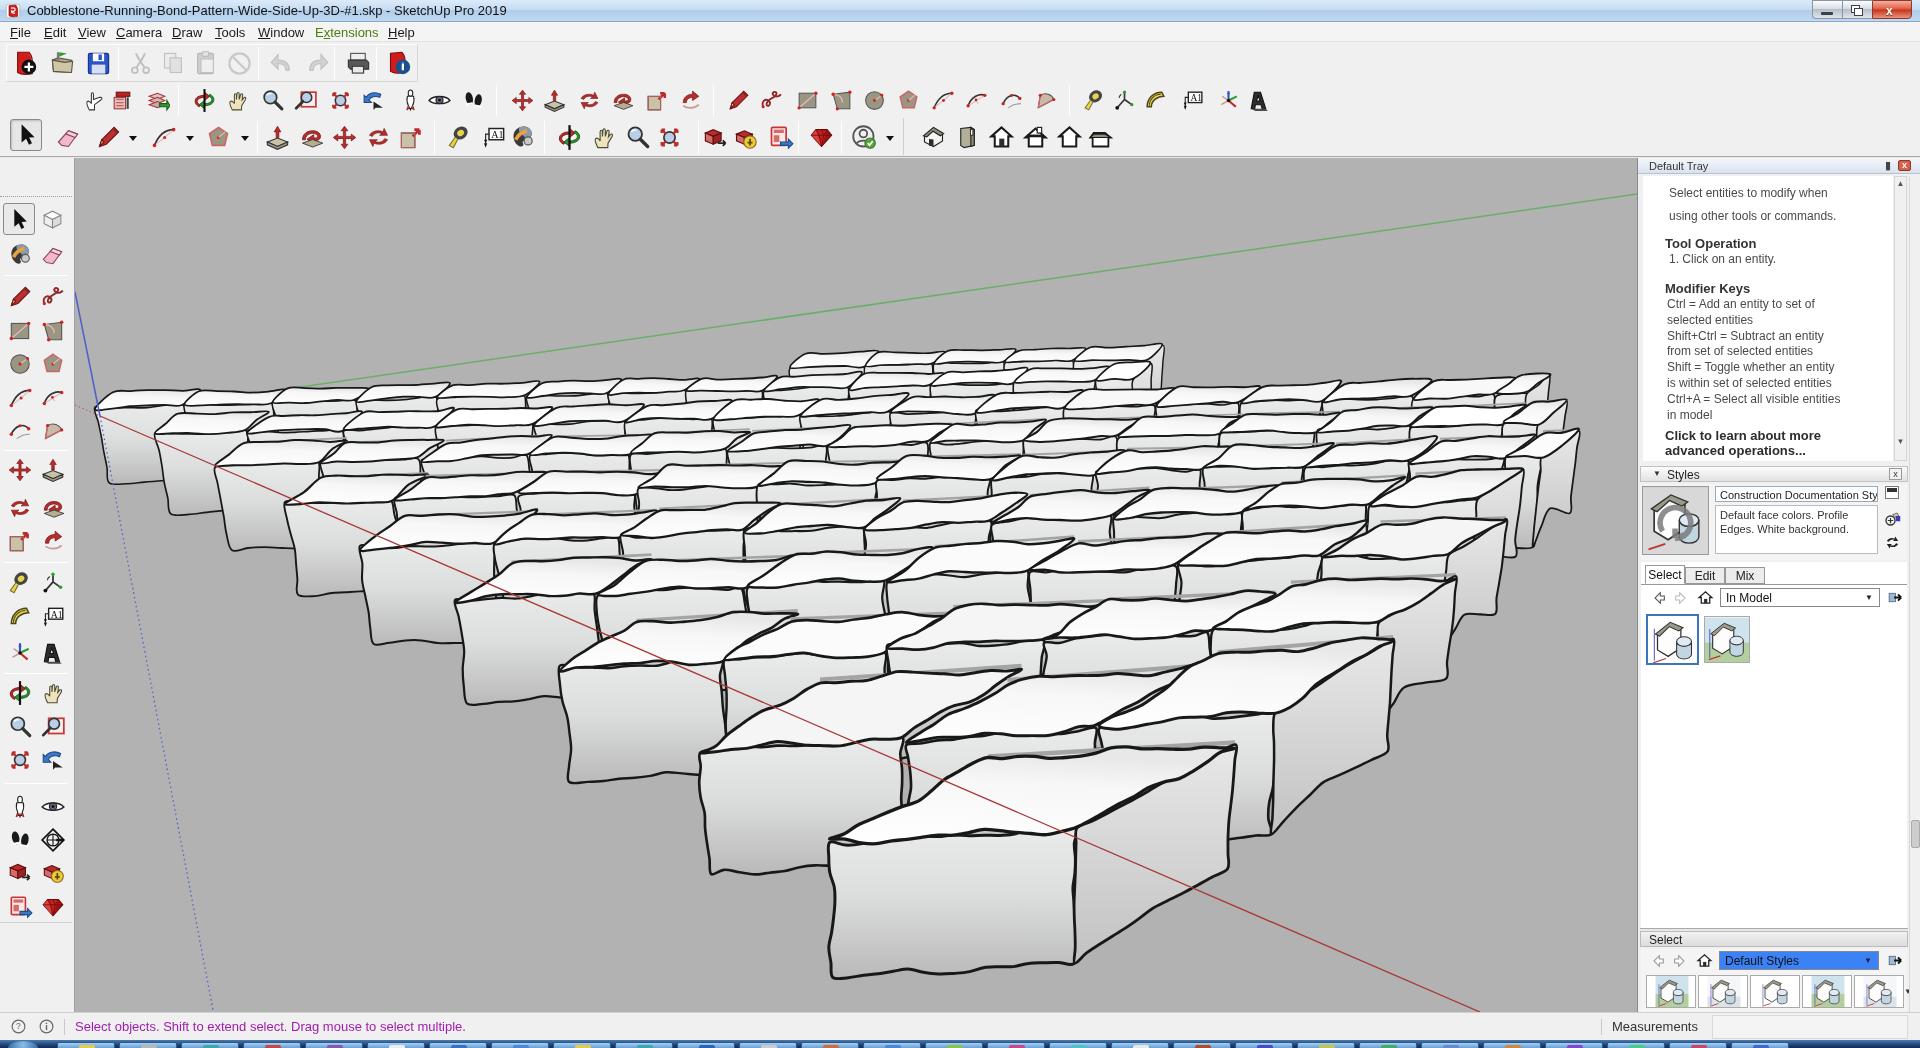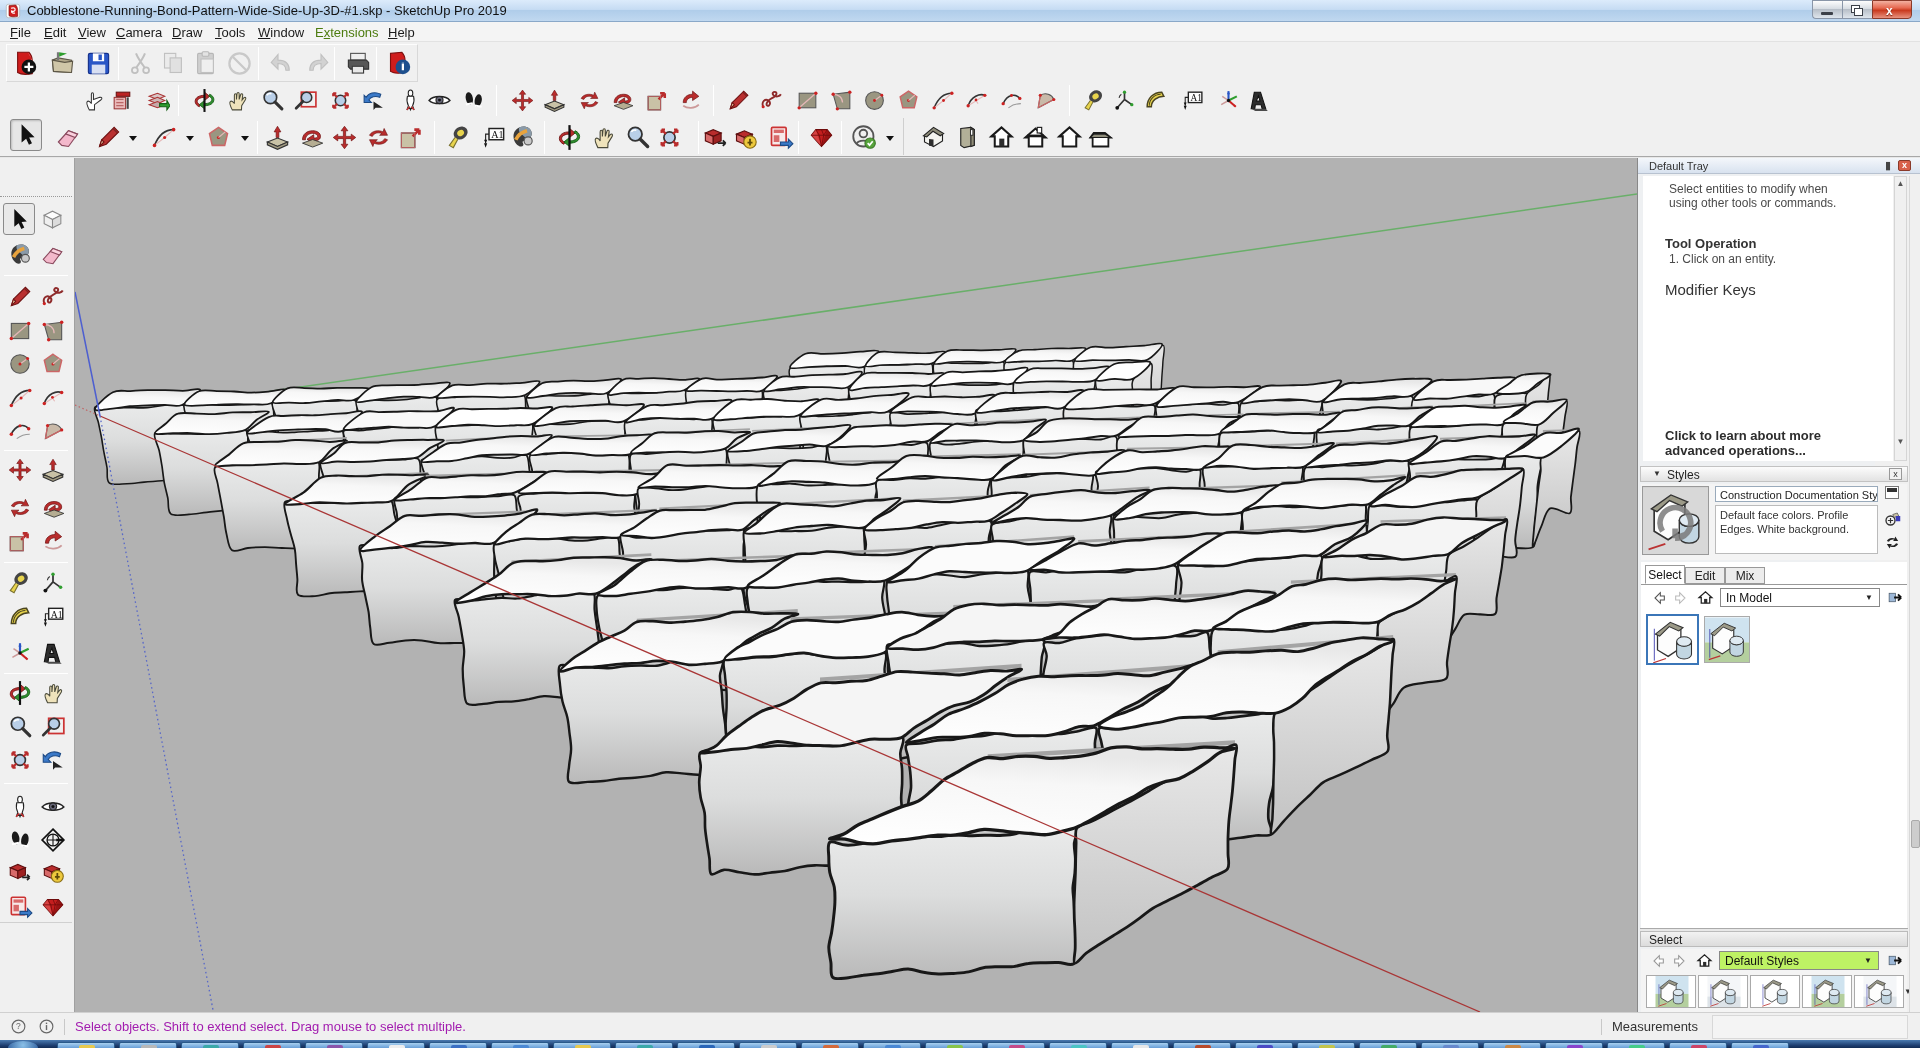--- a/index.html
+++ b/index.html
@@ -925,24 +925,25 @@
 
 <div style="position:absolute;left:1637px;top:158px;width:238px;height:854px;background:#eef0f2;border-left:1px solid #888">
   <div style="position:absolute;left:0;top:0;width:283px;height:16px;background:linear-gradient(180deg,#f4f7fb,#d8e2ef);border-bottom:1px solid #b8c2d0">
     <span style="position:absolute;left:11px;top:2px;font:11px 'Liberation Sans';color:#333">Default Tray</span>
     <span style="position:absolute;left:247px;top:1px;font:11px 'Liberation Mono';color:#444">▮</span>
     <div style="position:absolute;left:260px;top:2px;width:13px;height:11px;background:#d8604a;border:1px solid #8a3a2a;border-radius:2px">
       <span style="position:absolute;left:3px;top:-1px;font:bold 9px 'Liberation Sans';color:#fff">x</span>
         </div>
   </div>
   <div style="position:absolute;left:5px;top:18px;width:250px;height:285px;background:#fff;font:12px 'Liberation Sans';color:#4a4a4a">
-    <div style="position:absolute;left:26px;top:6px;line-height:14px">Select entities to modify when<br>using other tools or commands.</div>
+    <div style="position:absolute;left:26px;top:6px;line-height:23px">Select entities to modify when<br>using other tools or commands.</div>
     <div style="position:absolute;left:22px;top:60px;font-weight:bold;font-size:13px;color:#333">Tool Operation</div>
     <div style="position:absolute;left:26px;top:76px">1. Click on an entity.</div>
-    <div style="position:absolute;left:22px;top:105px;font-weight:normal;font-size:15px;color:#333">Modifier Keys</div>
+    <div style="position:absolute;left:22px;top:105px;font-weight:bold;font-size:13px;color:#333">Modifier Keys</div>
+    <div style="position:absolute;left:24px;top:121px;line-height:15.8px">Ctrl = Add an entity to set of<br>selected entities<br>Shift+Ctrl = Subtract an entity<br>from set of selected entities<br>Shift = Toggle whether an entity<br>is within set of selected entities<br>Ctrl+A = Select all visible entities<br>in model</div>
     <div style="position:absolute;left:22px;top:252px;font-weight:bold;font-size:13px;color:#2d2d2d;line-height:15px">Click to learn about more<br>advanced operations...</div>
   </div>
   <div style="position:absolute;left:256px;top:18px;width:13px;height:285px;background:#f0f0f0;border:1px solid #d5d5d5">
     <div style="position:absolute;left:0px;top:0px;width:11px;height:13px;background:#f0f0f0;font:8px 'Liberation Sans';color:#555;text-align:center;line-height:13px">▲</div>
     <div style="position:absolute;left:0px;top:258px;width:11px;height:13px;background:#f0f0f0;font:8px 'Liberation Sans';color:#555;text-align:center;line-height:13px">▼</div>
   </div>
 
   <div style="position:absolute;left:2px;top:308px;width:268px;height:16px;background:linear-gradient(180deg,#fcfcfc,#e2e2e2);border:1px solid #c2c2c2">
     <span style="position:absolute;left:12px;top:2px;font:8px 'Liberation Sans';color:#333">▼</span>
     <span style="position:absolute;left:26px;top:1px;font:12px 'Liberation Sans';color:#222">Styles</span>
@@ -1027,21 +1028,21 @@
     <svg style="position:absolute;left:9px;top:4px" width="16" height="16" viewBox="0 0 24 24">
           <path d="M14 4 L6 12 L14 20 L14 15 L20 15 L20 9 L14 9 Z" fill="#fff" stroke="#999" stroke-width="1.6"></path>
         </svg>
     <svg style="position:absolute;left:31px;top:4px" width="16" height="16" viewBox="0 0 24 24">
           <path d="M10 4 L18 12 L10 20 L10 15 L4 15 L4 9 L10 9 Z" fill="#fff" stroke="#999" stroke-width="1.6"></path>
         </svg>
     <svg style="position:absolute;left:55px;top:3px" width="17" height="17" viewBox="0 0 24 24">
           <path d="M3 12 L12 4 L21 12 L18 12 L18 20 L6 20 L6 12 Z" fill="#fff" stroke="#222" stroke-width="1.8"></path>
           <rect x="10" y="14" width="4.5" height="6" fill="#2d2d2d"></rect>
         </svg>
-    <div style="position:absolute;left:78px;top:2px;width:160px;height:19px;background:#bef264;border:1px solid #888;font:12px 'Liberation Sans';color:#111;line-height:18px;padding-left:5px">Default Styles
+    <div style="position:absolute;left:78px;top:2px;width:160px;height:19px;background:#3b82f6;border:1px solid #888;font:12px 'Liberation Sans';color:#111;line-height:18px;padding-left:5px">Default Styles
       <span style="position:absolute;right:6px;top:0px;font-size:8px;color:#222">▼</span></div>
     <svg style="position:absolute;left:246px;top:3px" width="17" height="17" viewBox="0 0 24 24">
           <rect x="3" y="6" width="9" height="12" fill="#9db8d8" stroke="#456"></rect>
           <path d="M10 12 L20 12 M20 12 L15.5 7.5 M20 12 L15.5 16.5" stroke="#111" stroke-width="2.6" fill="none"></path>
         </svg>
     <div style="position:absolute;left:2px;top:26px">
       <div style="position:absolute;left:3px;top:0px;width:50px;height:33px;border:1px solid #aaa;background:#fff;overflow:hidden"><svg width="50" height="33" viewBox="0 0 48 48">
               <rect x="0" y="0" width="48" height="26" fill="#cfe3ef"></rect>
               <rect x="0" y="26" width="48" height="22" fill="#b4cf9e"></rect>
               <path d="M8 18 L20 8 L30 12 L30 30 L18 38 L8 32 Z" fill="#fdfdfd" stroke="#333" stroke-width="1.2"></path>

